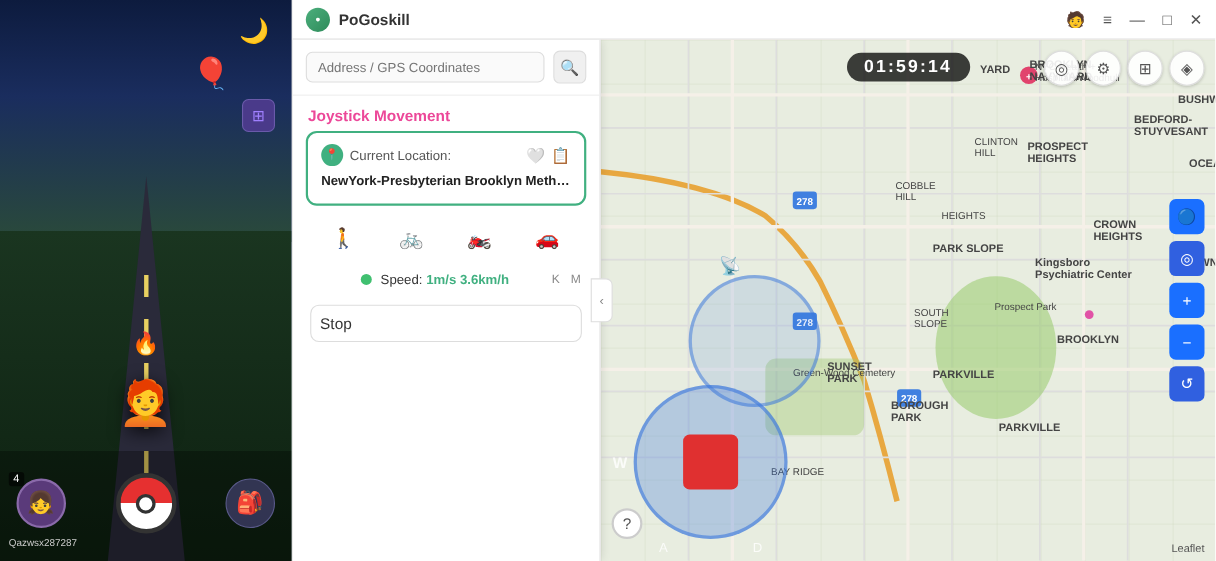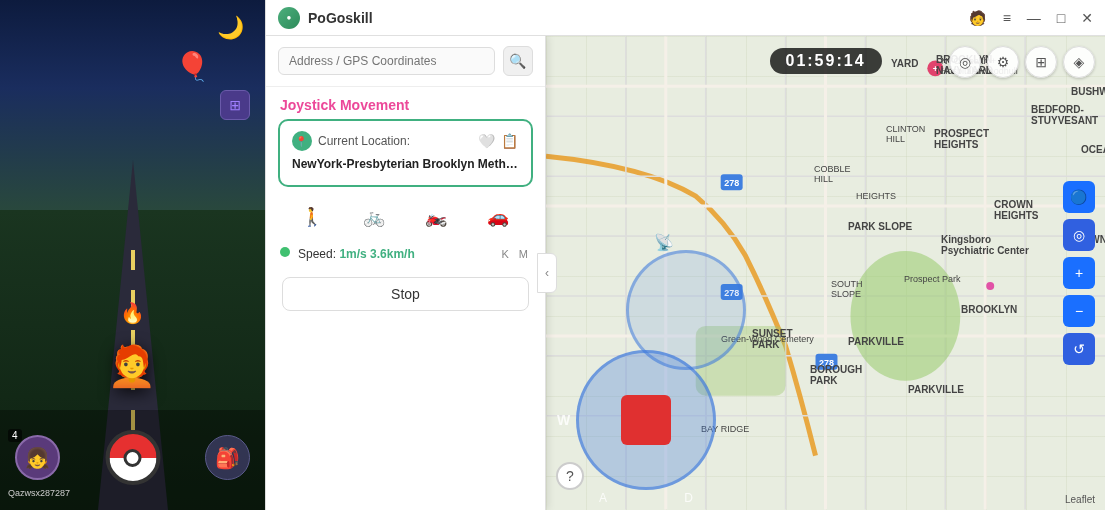--- a/index.html
+++ b/index.html
@@ -576,21 +576,23 @@
     }
 
     .transport-btn.active {
       color: #40b080;
     }
 
     
     .speed-row {
       padding: 4px 14px 12px;
       display: flex;
+      align-items: center;
       gap: 8px;
+      margin-left: 48px;
     }
 
     .speed-dot {
       width: 10px;
       height: 10px;
       border-radius: 50%;
       background: #40c070;
       flex-shrink: 0;
     }
 
@@ -615,21 +617,21 @@
     
     .stop-btn {
       margin: 4px 16px 16px;
       padding: 8px;
       background: white;
       border: 1px solid #ddd;
       border-radius: 8px;
       font-size: 14px;
       color: #333;
       cursor: pointer;
-      text-align: center;
+      text-align: left;
       font-weight: 500;
     }
 
     
     .collapse-handle {
       position: absolute;
       right: -12px;
       top: 50%;
       transform: translateY(-50%);
       width: 20px;

